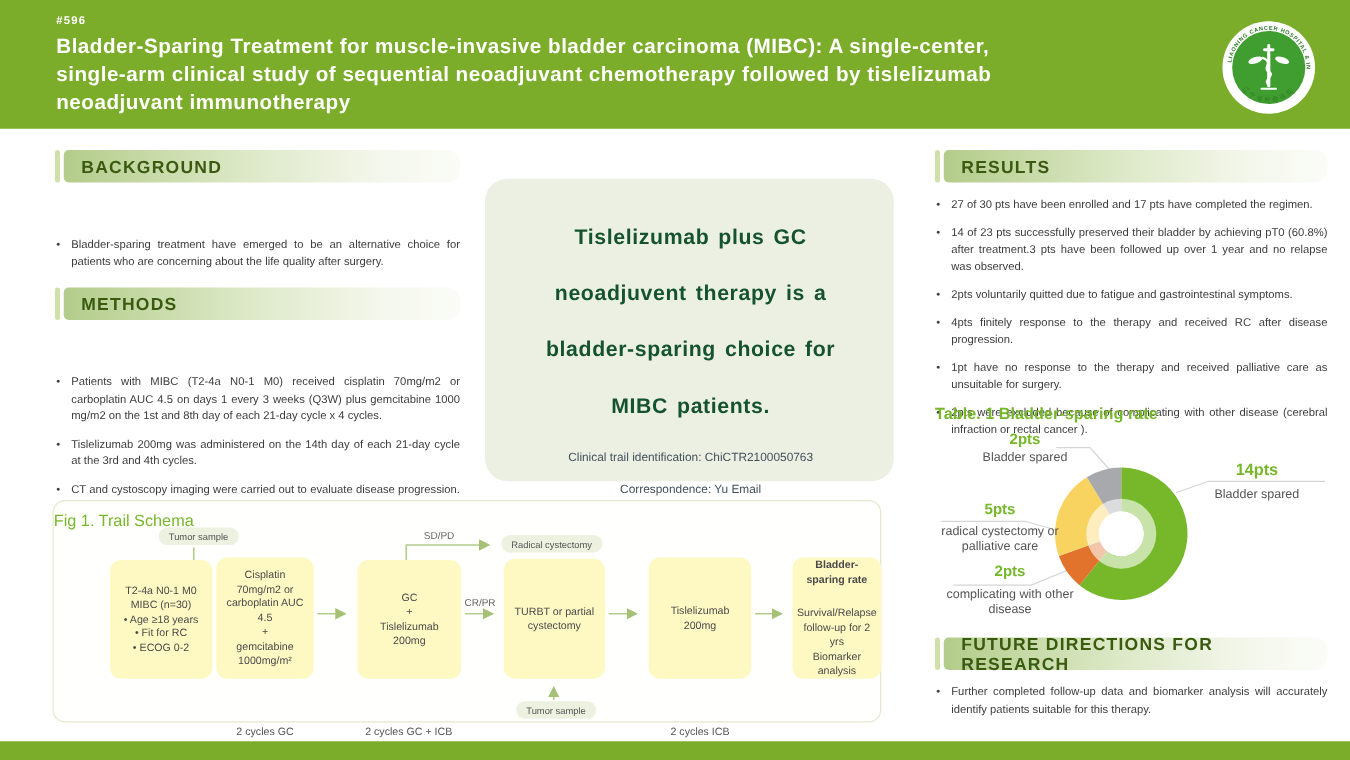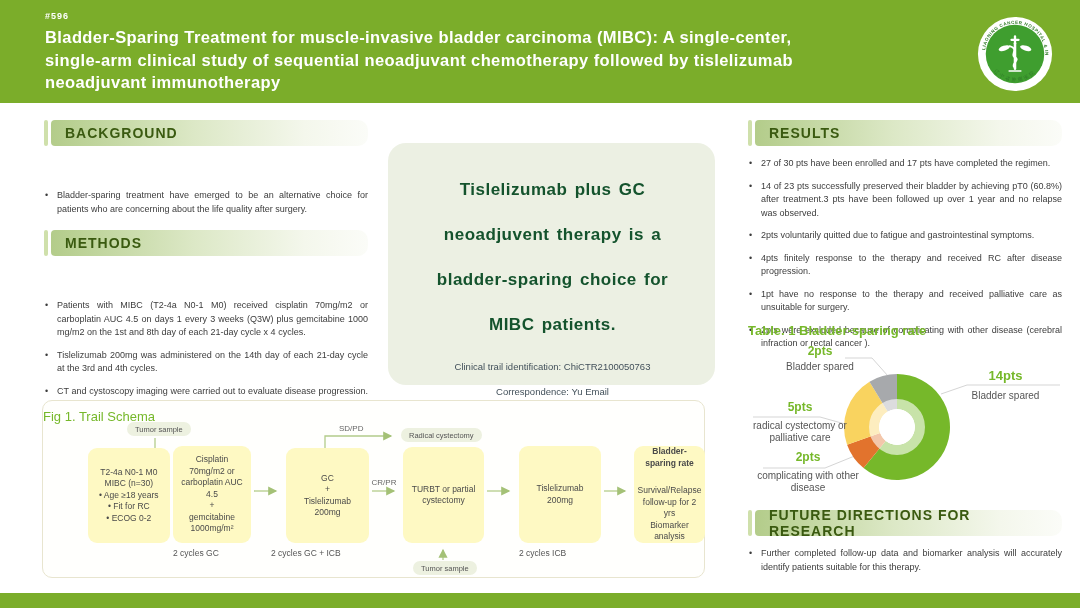--- a/index.html
+++ b/index.html
@@ -53,21 +53,21 @@
   .fig-box { position:absolute; left:42px; top:400px; width:663px; height:178px; background:#fffffd;
              border:1px solid #e8e5cf; border-radius:10px; }
   .fig-title { position:absolute; left:0; top:8px; font-size:13px; font-weight:normal; color:#76b82a; }
   .fbox { position:absolute; background:#fef9c3; border-radius:9px; display:flex; flex-direction:column;
           align-items:center; justify-content:center; font-size:8.5px; line-height:11.5px; color:#4a4a4a;
           text-align:center; padding:4px; }
   .fbox .prelines { white-space:pre-line; }
   .fbox.left-align { align-items:flex-start; text-align:center; padding-left:11px;margin-left:32px; }
   .fpill { position:absolute; background:#edf1e0; border-radius:9px; padding:2.5px 8px; font-size:7.5px;
            color:#555555; white-space:nowrap; }
-  .fcap { position:absolute; font-size:8.5px; color:#555555; text-align:left; }
+  .fcap { position:absolute; font-size:8.5px; color:#555555; text-align:center;margin-top:32px; }
   .flbl { position:absolute; font-size:8px; color:#666666; text-align:center; }
   .outcome-title { font-weight:bold; white-space:pre-line; margin-bottom:16px; }
 
   
   .footer-bar { position:absolute; left:0; top:593px; width:1080px; height:15px; background:#7bad2a; }
 
   .prelines { white-space:pre-line; }
 </style>
 </head>
 <body>

